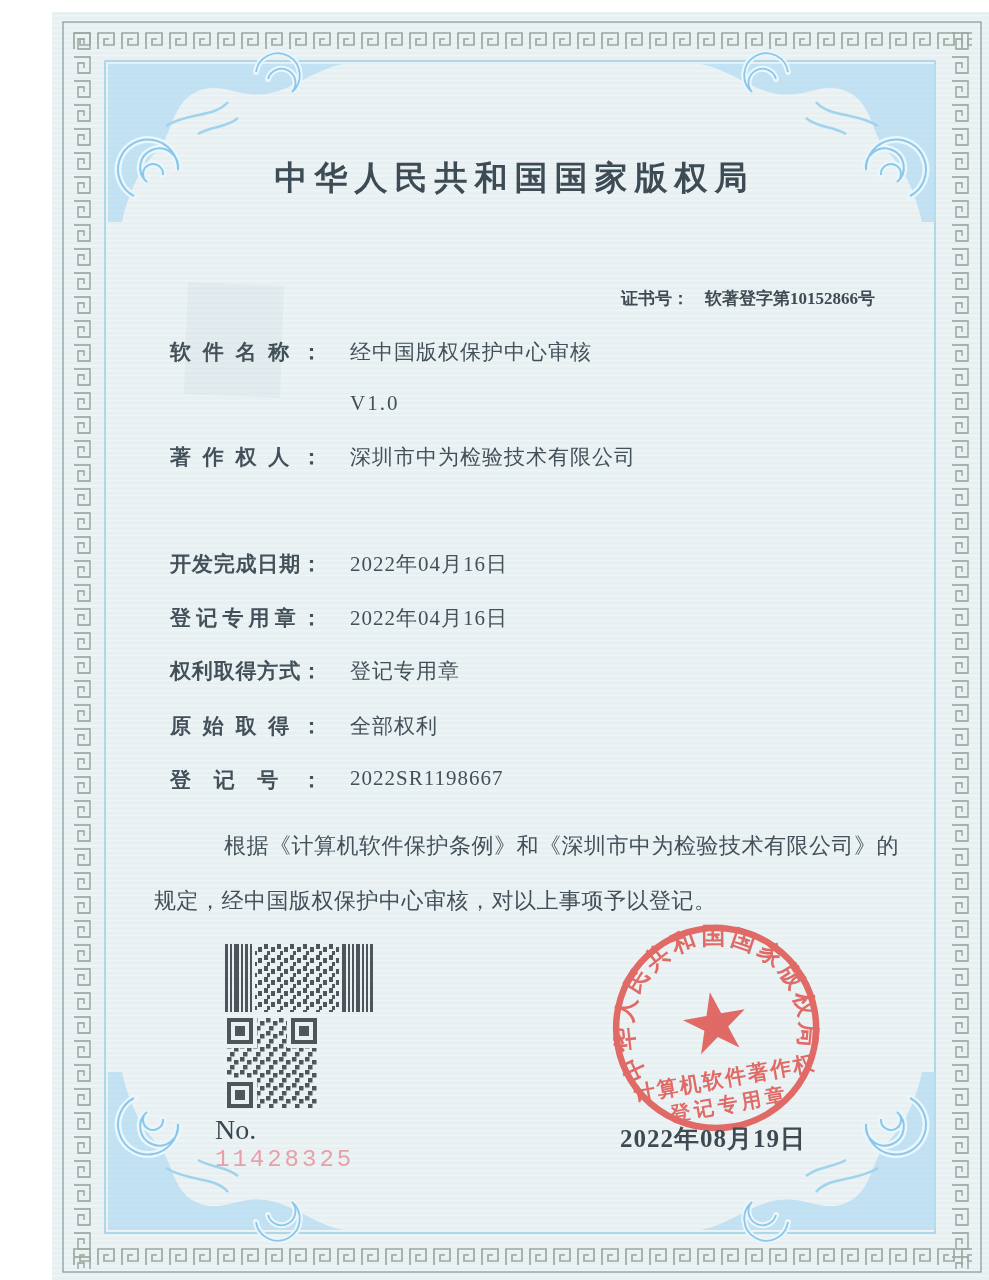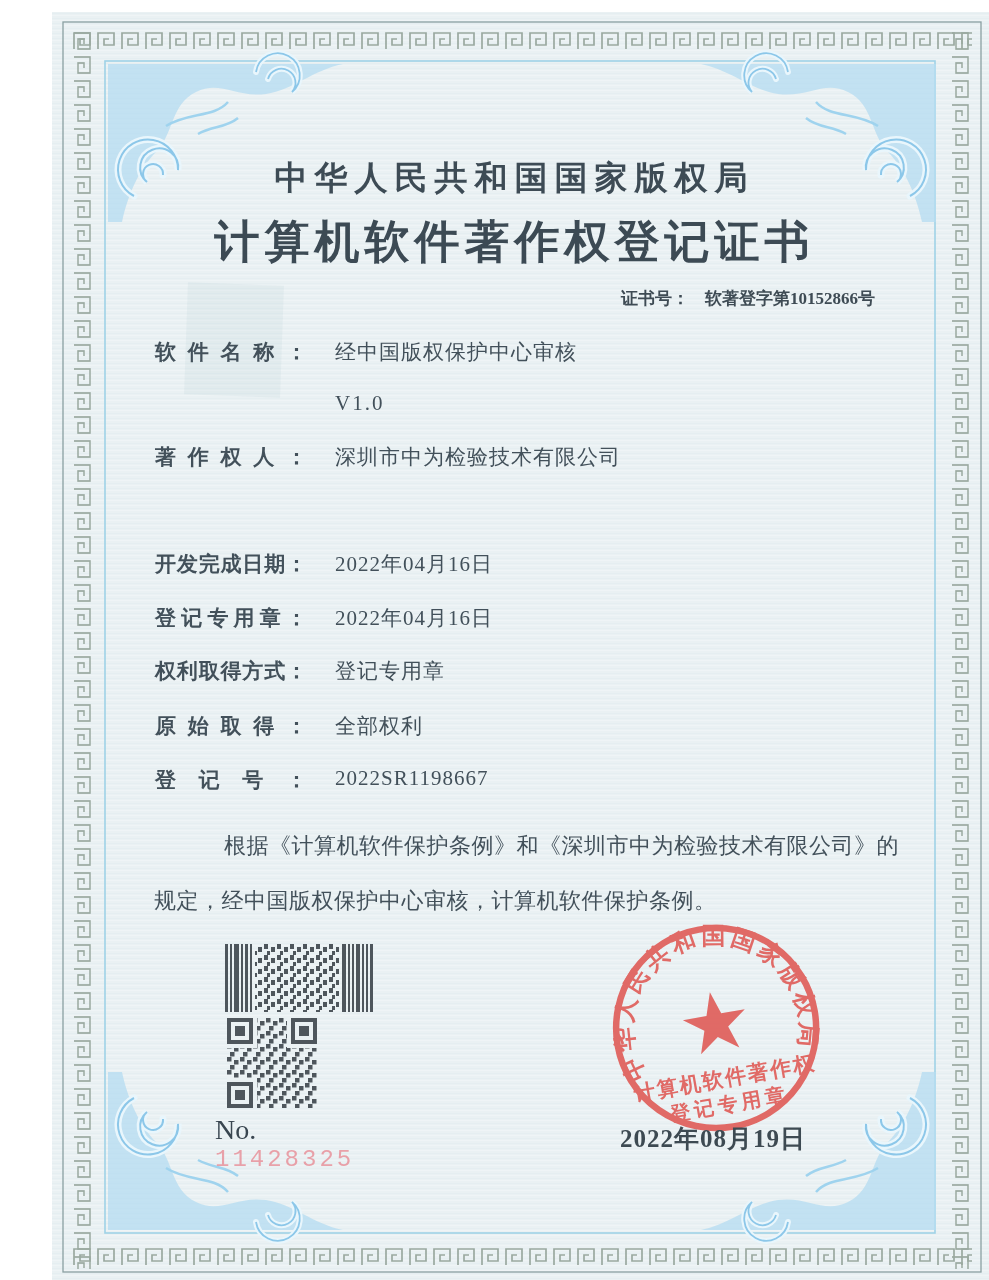--- a/index.html
+++ b/index.html
@@ -16,21 +16,21 @@
   }
   .cert-title{
     position:absolute;left:60px;right:20px;top:212px;text-align:center;
     font-size:45px;font-weight:bold;letter-spacing:5px;color:#3c4a54;
   }
   .cert-no{
     position:absolute;top:287px;right:114px;font-size:17px;font-weight:bold;color:#3e4b54;
   }
   .cert-no .val{margin-left:16px;}
 
-  .field{position:absolute;left:155px;display:flex;font-size:21px;color:#42505a;}
+  .field{position:absolute;left:170px;display:flex;font-size:21px;color:#42505a;}
   .flabel{
     flex:none;width:152px;margin-right:28px;font-weight:bold;
     text-align:justify;text-align-last:justify;
   }
   .fvalue{font-weight:500;letter-spacing:1px;}
   .fvalue .v2{margin-top:25px;letter-spacing:2px;}
 
   .stmt{position:absolute;font-size:22px;letter-spacing:0.5px;color:#42505a;font-weight:500;}
   #stmt1{left:224px;top:831px;}
   #stmt2{left:154px;top:886px;}
@@ -108,21 +108,20 @@
 
     <rect x="105" y="61" width="830" height="1172" fill="none" stroke="#9fd2e7" stroke-width="1.6"></rect>
 
     <use href="#fl" transform="translate(108,64)"></use>
     <use href="#fl" transform="translate(936,64) scale(-1,1)"></use>
     <use href="#fl" transform="translate(108,1230) scale(1,-1)"></use>
     <use href="#fl" transform="translate(936,1230) scale(-1,-1)"></use>
   </svg>
 
   <div class="authority">中华人民共和国国家版权局</div>
-  <div class="cert-title">计算机软件著作权登记证书</div>
 
   <div class="cert-no">
     <span>证书号：</span><span class="val">软著登字第10152866号</span>
   </div>
 
   <div class="field" style="top:338px">
     <span class="flabel">软件名称：</span>
     <span class="fvalue">
       <div>经中国版权保护中心审核</div>
       <div class="v2">V1.0</div>
@@ -153,21 +152,21 @@
     <span class="flabel">原始取得：</span>
     <span class="fvalue">全部权利</span>
   </div>
 
   <div class="field" style="top:766px">
     <span class="flabel">登记号：</span>
     <span class="fvalue">2022SR1198667</span>
   </div>
 
   <div class="stmt" id="stmt1">根据《计算机软件保护条例》和《深圳市中为检验技术有限公司》的</div>
-  <div class="stmt" id="stmt2">规定，经中国版权保护中心审核，计算机软件保护条例。</div>
+  <div class="stmt" id="stmt2">规定，经中国版权保护中心审核，对以上事项予以登记。</div>
 
   <svg class="barcode" width="148" height="68" viewBox="0 0 148 68">
     <g fill="#4e565c">
       <rect x="0" width="3" height="68"></rect>
         <rect x="5" width="2" height="68"></rect>
       <rect x="9" width="5" height="68"></rect>
         <rect x="16" width="2" height="68"></rect>
       <rect x="20" width="3" height="68"></rect>
         <rect x="25" width="2" height="68"></rect>
     </g>

